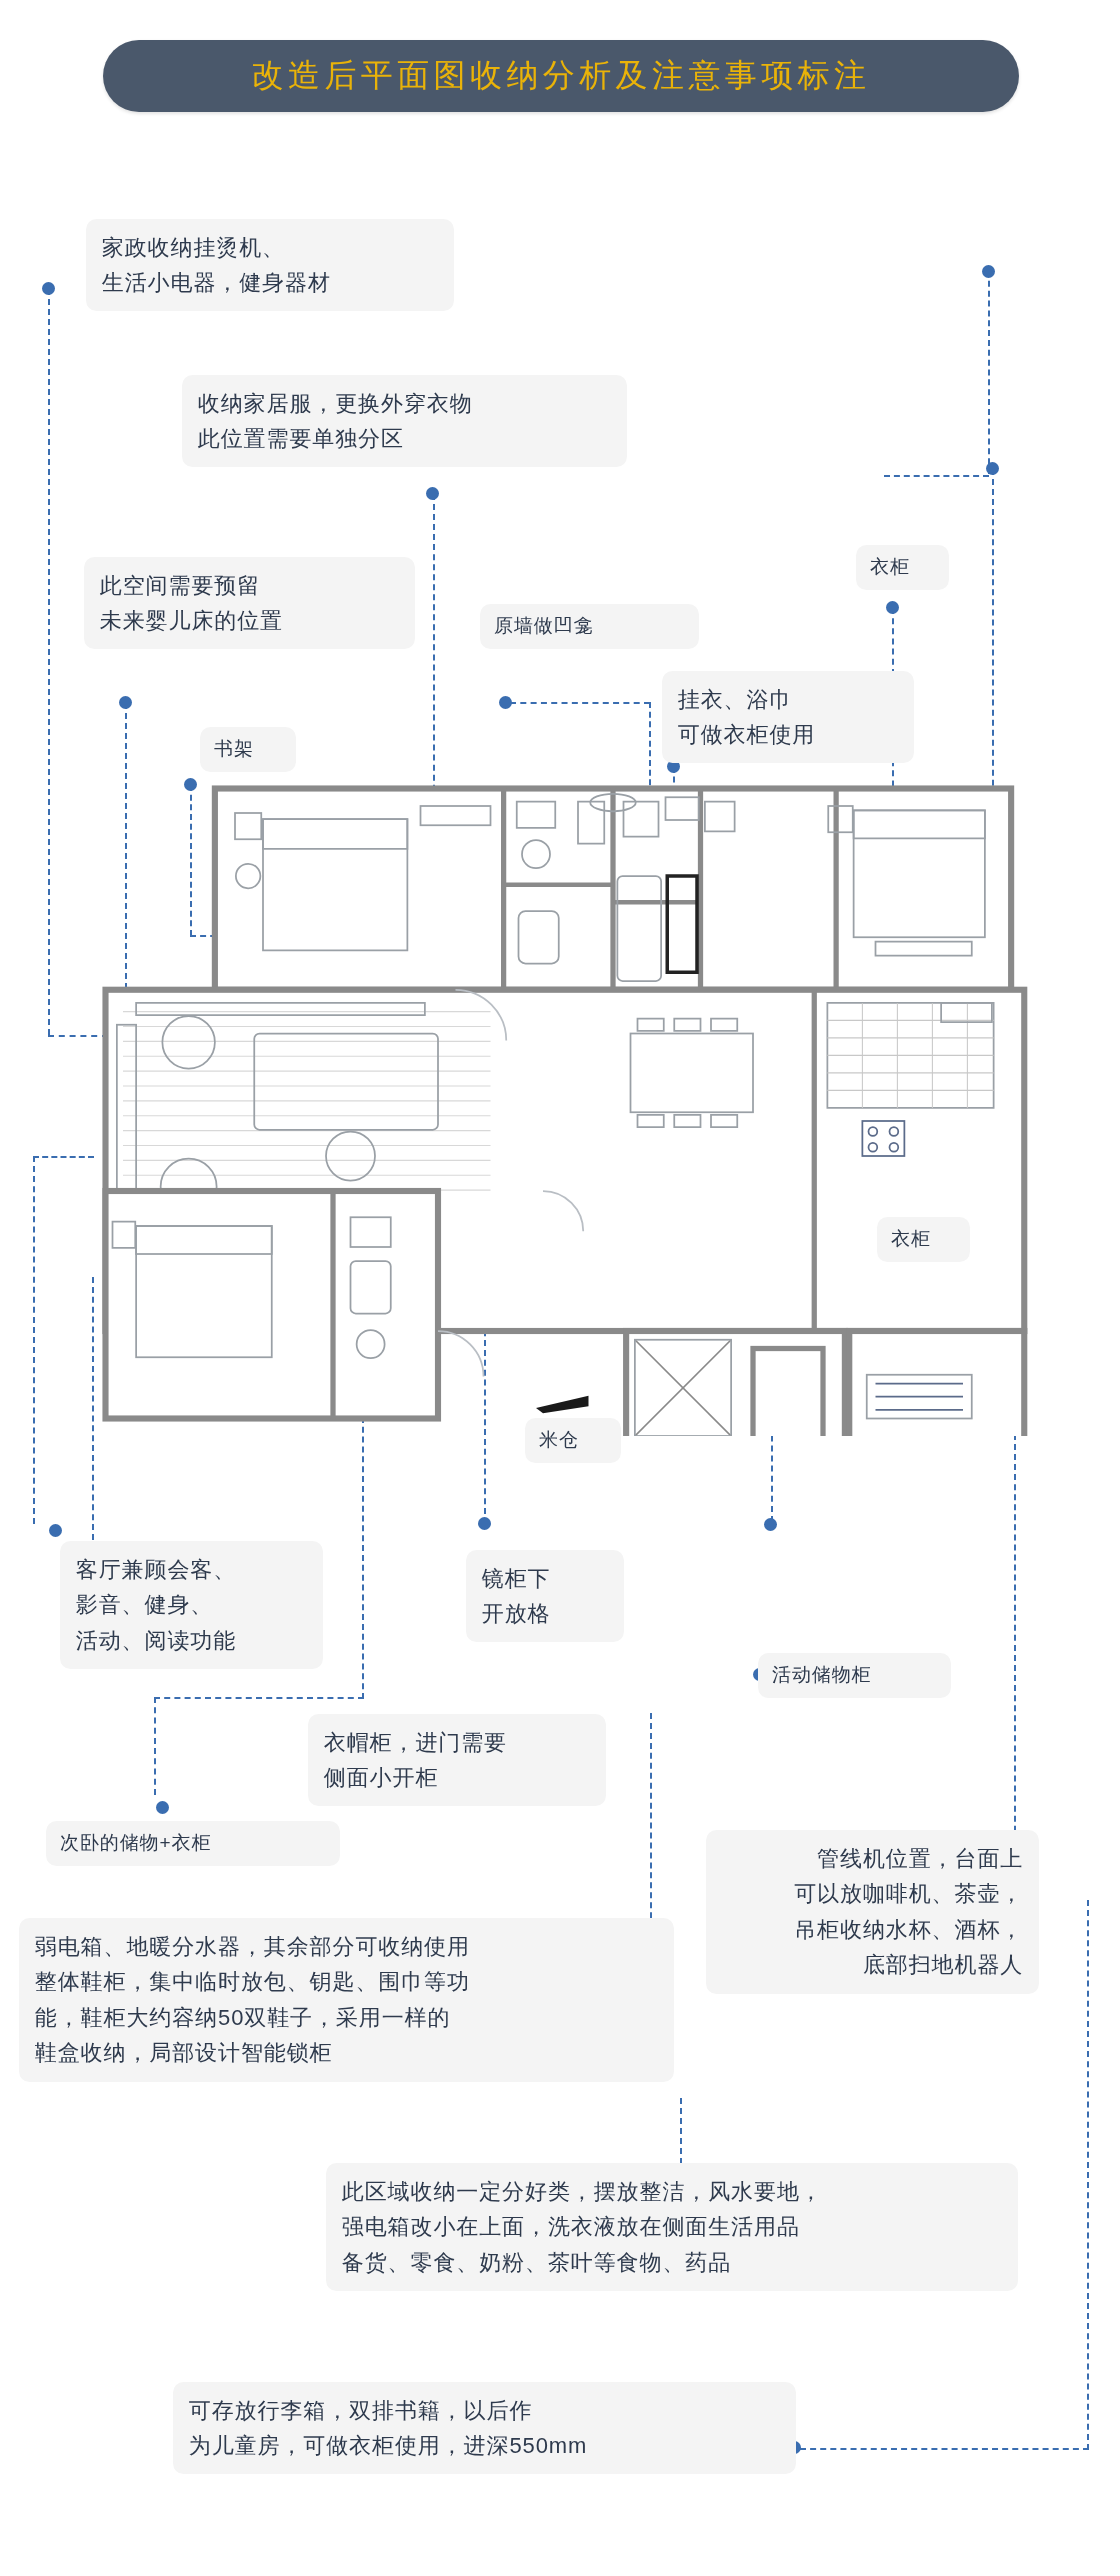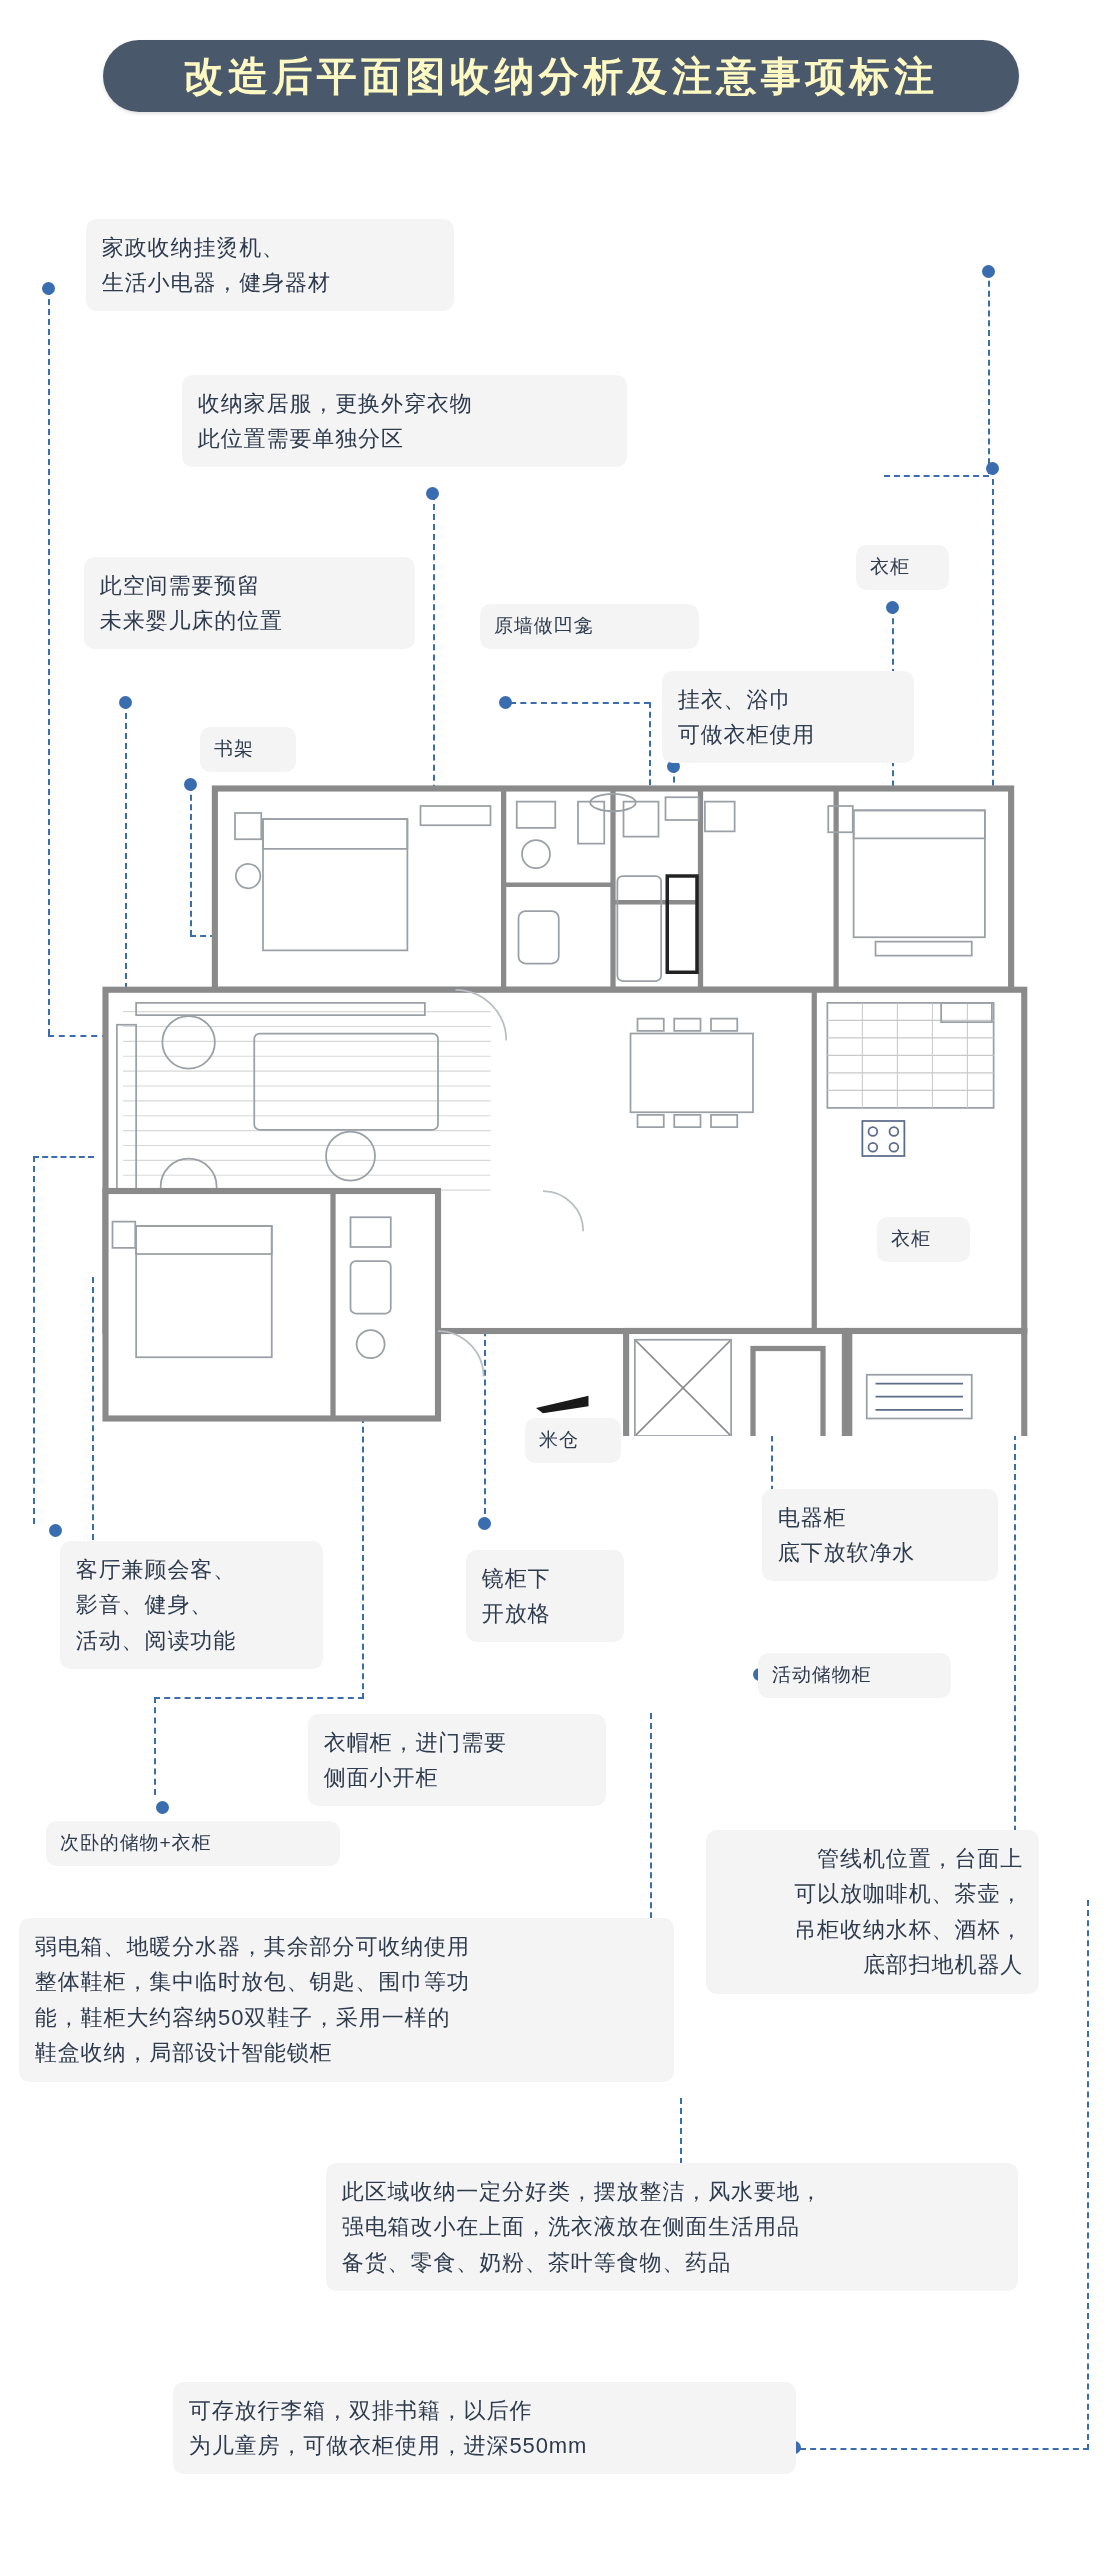--- a/index.html
+++ b/index.html
@@ -21,24 +21,24 @@
   .title-bar{
     position:absolute;
     left:103px; top:40px;
     width:916px; height:72px;
     background:#4a586b;
     border-radius:36px;
     display:flex; align-items:center; justify-content:center;
     box-shadow:0 1.8px 3.5px rgba(0,0,0,.12);
   }
   .title-bar .title-text{
-    color:#fef9c3;
-    font-size:40px;
+    color:#eab308;
+    font-size:32px;
     letter-spacing:4.4px;
-    font-weight:700;
+    font-weight:400;
     white-space:nowrap;
   }
 
   
   .note{
     position:absolute;
     background:#f4f4f4;
     border-radius:10.5px;
     color:#2e3a4d;
     padding:10.5px 15.8px;
@@ -297,22 +297,20 @@
 
   <div class="note" style="left:662px;top:671px;width:252px;">挂衣、浴巾
 可做衣柜使用</div>
 
   <div class="note tiny" style="left:200px;top:727px;width:96px;">书架</div>
 
   <div class="note tiny" style="left:877px;top:1217px;width:93px;">衣柜</div>
 
   <div class="note tiny" style="left:525px;top:1418px;width:96px;">米仓</div>
 
-  <div class="note" style="left:762px;top:1489px;width:236px;">电器柜
-底下放软净水</div>
 
   <div class="note" style="left:60px;top:1541px;width:263px;">客厅兼顾会客、
 影音、健身、
 活动、阅读功能</div>
 
   <div class="note" style="left:466px;top:1550px;width:158px;">镜柜下
 开放格</div>
 
   <div class="note tiny" style="left:758px;top:1653px;width:193px;">活动储物柜</div>
 

